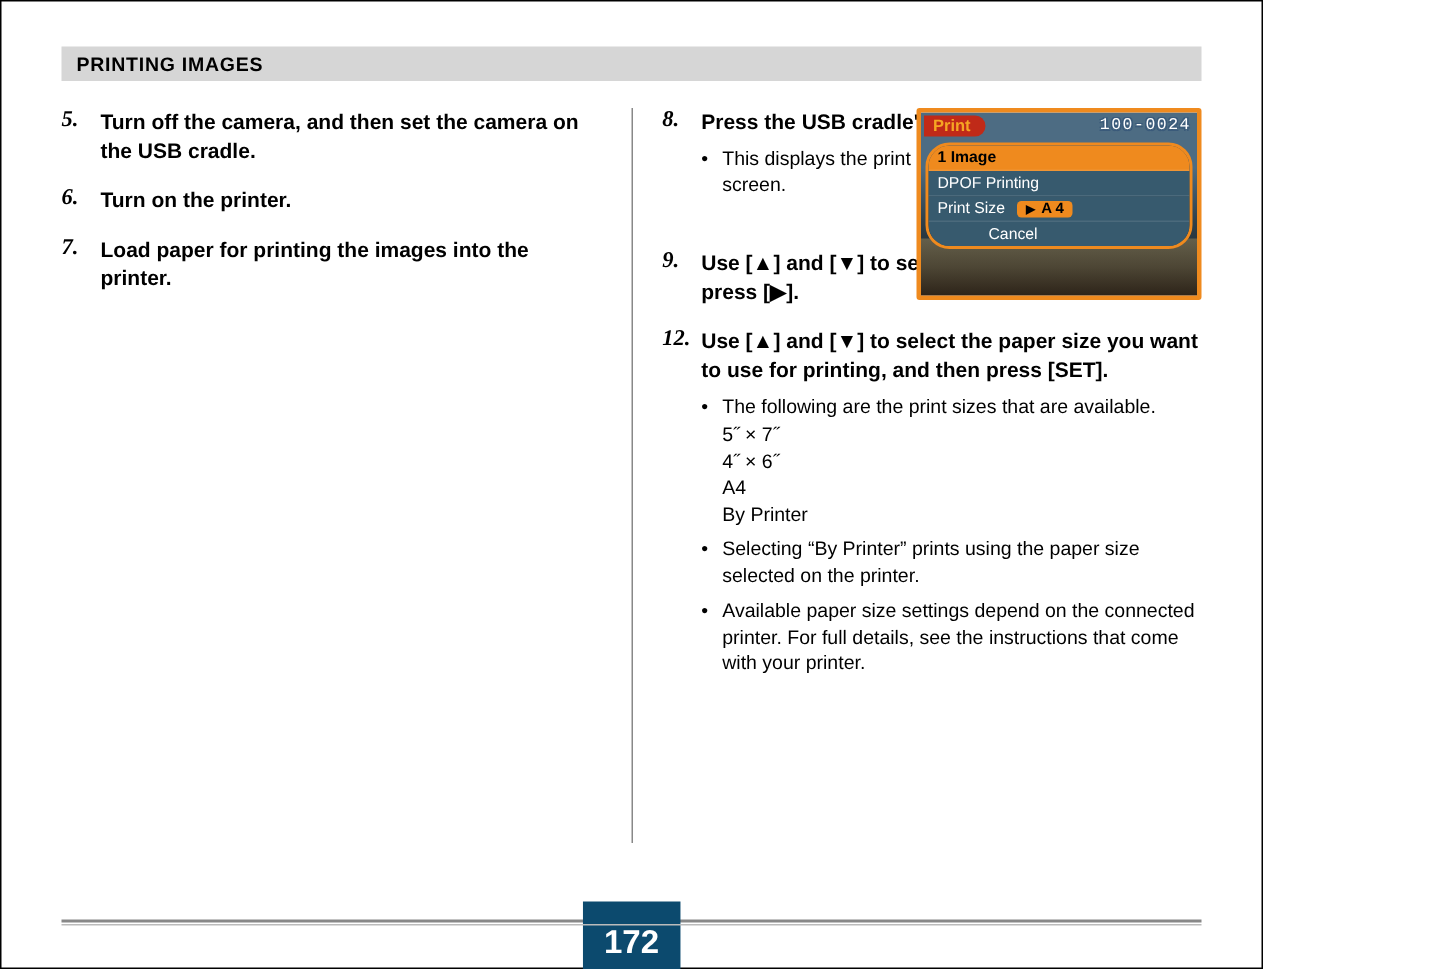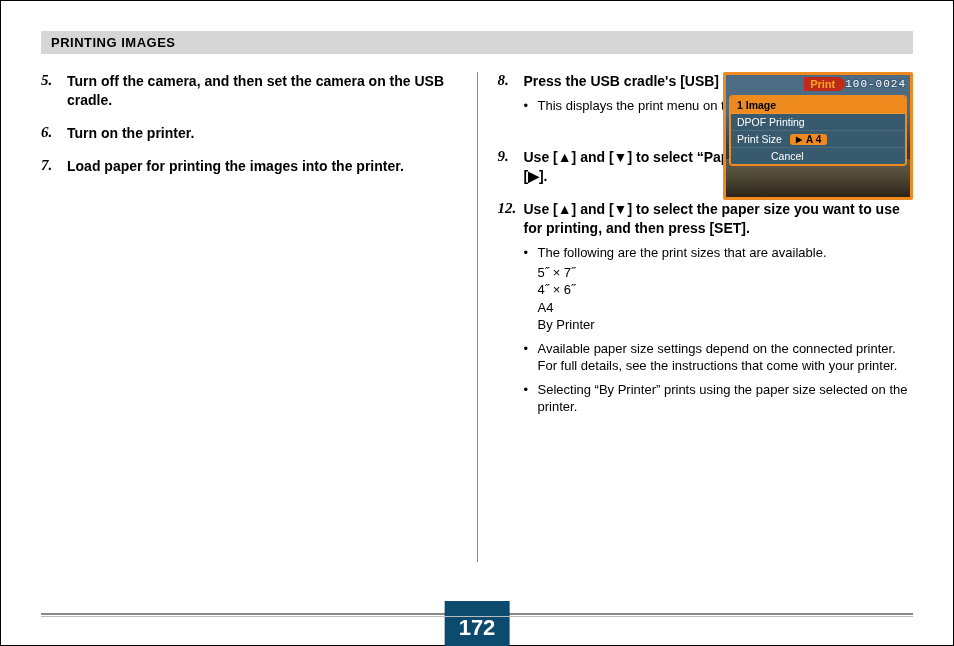--- a/index.html
+++ b/index.html
@@ -1,19 +1,19 @@
 <!DOCTYPE html>
 <html><head>
 <meta charset="utf-8">
 <style>
   * { margin: 0; padding: 0; box-sizing: border-box; }
   html, body { width: 954px; height: 646px; font-family: Arial, Helvetica, sans-serif; background: #fff; color: #000; }
   .page {
     position: relative;
-    width: 954px;
+    width: 842px;
     height: 646px;
     border: 1px solid #000;
     background: #fff;
     padding: 30px 40px 40px 40px;
   }
   .header-bar {
     background: #d6d6d6;
     padding: 4px 10px;
     font-weight: bold;
     font-size: 13px;
@@ -81,21 +81,21 @@
   .cam::after{
     content:"";
     position:absolute;
     bottom:0; left:0; right:0;
     height:38px;
     background: linear-gradient(0deg, #3a2a18 0%, #6a5a3a 50%, #8b7a52 100%);
     opacity:0.6;
   }
   .cam-top {
     display: flex;
-    justify-content: flex-end;
+    justify-content: space-between;
     align-items: center;
     padding: 2px 4px 2px 2px;
     position: relative;
     z-index: 2;
   }
   .cam-top-left {
     background: #c02a18;
     color: #f5a623;
     font-size: 11px;
     font-weight: bold;
@@ -105,21 +105,21 @@
   .cam-top-right {
     color: #fff;
     font-family: "Courier New", monospace;
     font-size: 11px;
     letter-spacing: 1px;
     text-shadow: 1px 1px 0 #3a5a7a, -1px -1px 0 #3a5a7a, 1px -1px 0 #3a5a7a, -1px 1px 0 #3a5a7a;
   }
   .cam-menu {
     margin: 2px 3px 0 3px;
     border: 2px solid #ef8a1e;
-    border-radius: 4px;
+    border-radius: 16px;
     overflow: hidden;
     position: relative;
     z-index: 2;
     background: rgba(30,40,50,0.3);
   }
   .cam-menu-row {
     font-size: 10.5px;
     padding: 2px 6px;
     color: #fff;
     background: #375a6e;
@@ -252,22 +252,22 @@
           <ul class="bullets">
             <li>
               <span>The following are the print sizes that are available.</span>
               <div class="sizes">
                 <div>5˝ × 7˝</div>
                 <div>4˝ × 6˝</div>
                 <div>A4</div>
                 <div>By Printer</div>
               </div>
             </li>
+            <li>Selecting “By Printer” prints using the paper size selected on the printer.</li>
             <li>Available paper size settings depend on the connected printer. For full details, see the instructions that come with your printer.</li>
-            <li>Selecting “By Printer” prints using the paper size selected on the printer.</li>
           </ul>
         </div>
       </div>
 
     </div>
   </div>
 
   <div class="footer">
     <div class="footer-line">
       <div class="page-num">172</div>

